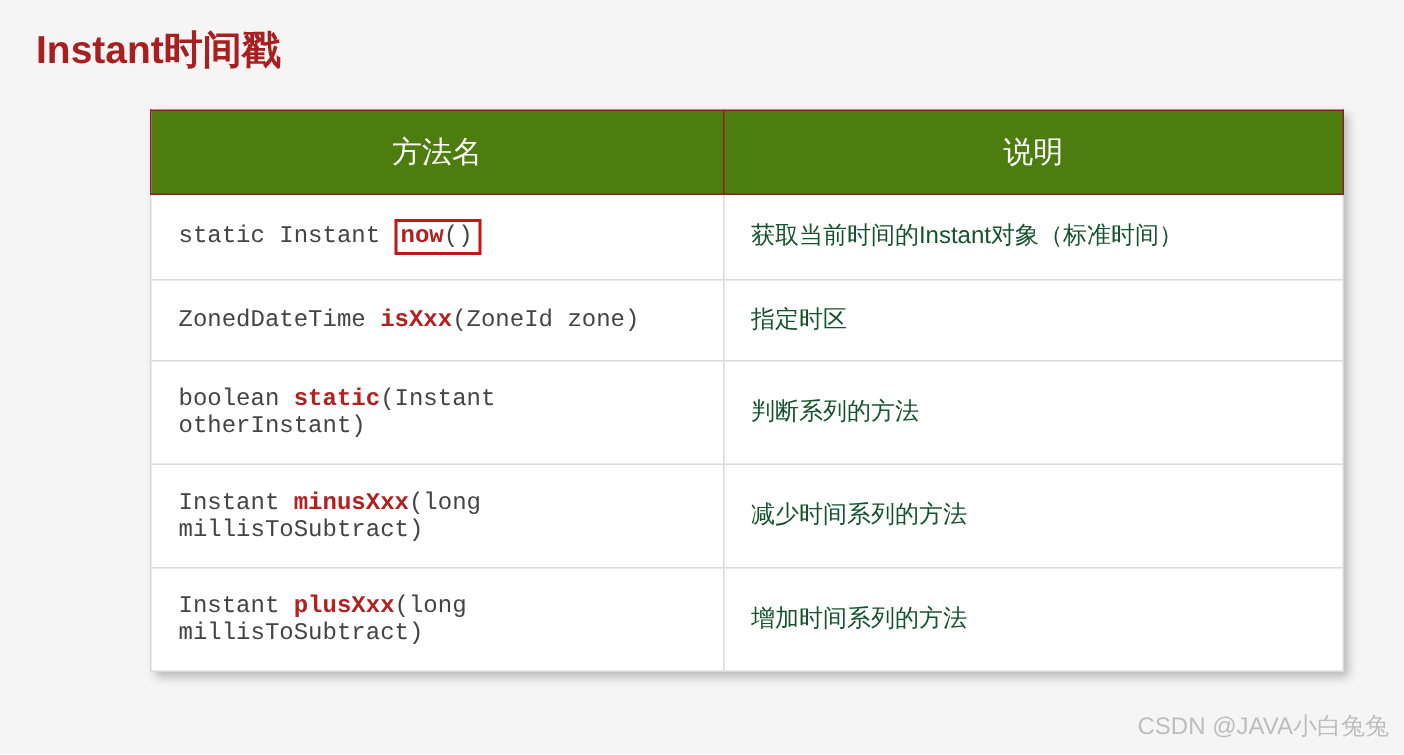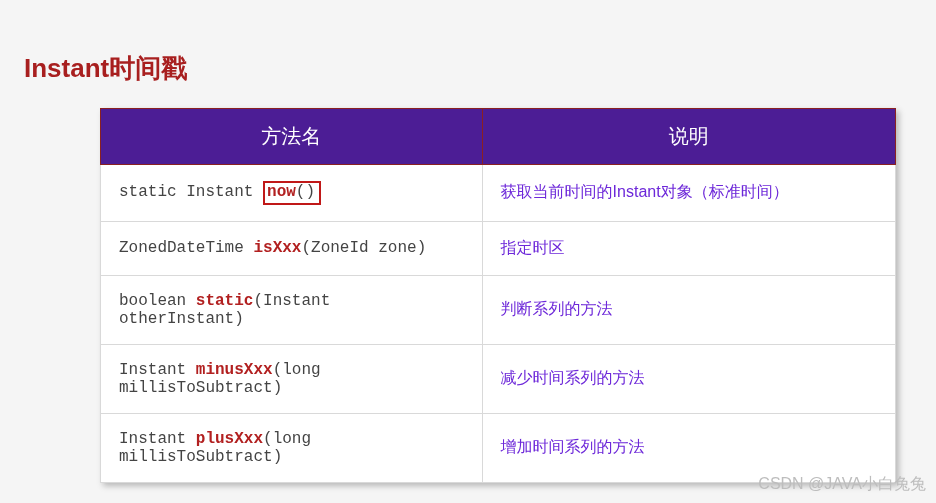--- a/index.html
+++ b/index.html
@@ -10,46 +10,45 @@
       font-family: "Microsoft YaHei", "SimSun", sans-serif;
       padding: 16px 20px;
       position: relative;
     }
     .title {
       color: #a81f1f;
       font-size: 26px;
       font-weight: bold;
       margin-bottom: 22px;
       padding-left: 4px;
-      margin-top: 35px;
     }
     .table-wrap {
       padding-left: 80px;
       padding-right: 20px;
     }
     table {
       width: 100%;
       border-collapse: collapse;
       box-shadow: 3px 3px 6px rgba(0,0,0,0.25);
       background: #fff;
     }
     thead th {
-      background: #4c1d95;
+      background: #4d7c0f;
       color: #fff;
       font-size: 20px;
       font-weight: normal;
       padding: 14px 8px;
       text-align: center;
       border: 1px solid #8a2022;
     }
     tbody td {
       border: 1px solid #d9d9d9;
       padding: 16px 18px;
       font-size: 16px;
-      color: #6d28d9;
+      color: #14532d;
       text-align: left;
       vertical-align: middle;
     }
     tbody td:first-child {
       font-family: "Consolas", "Courier New", monospace;
       font-size: 16px;
       color: #444;
       width: 48%;
     }
     tbody td:last-child {

